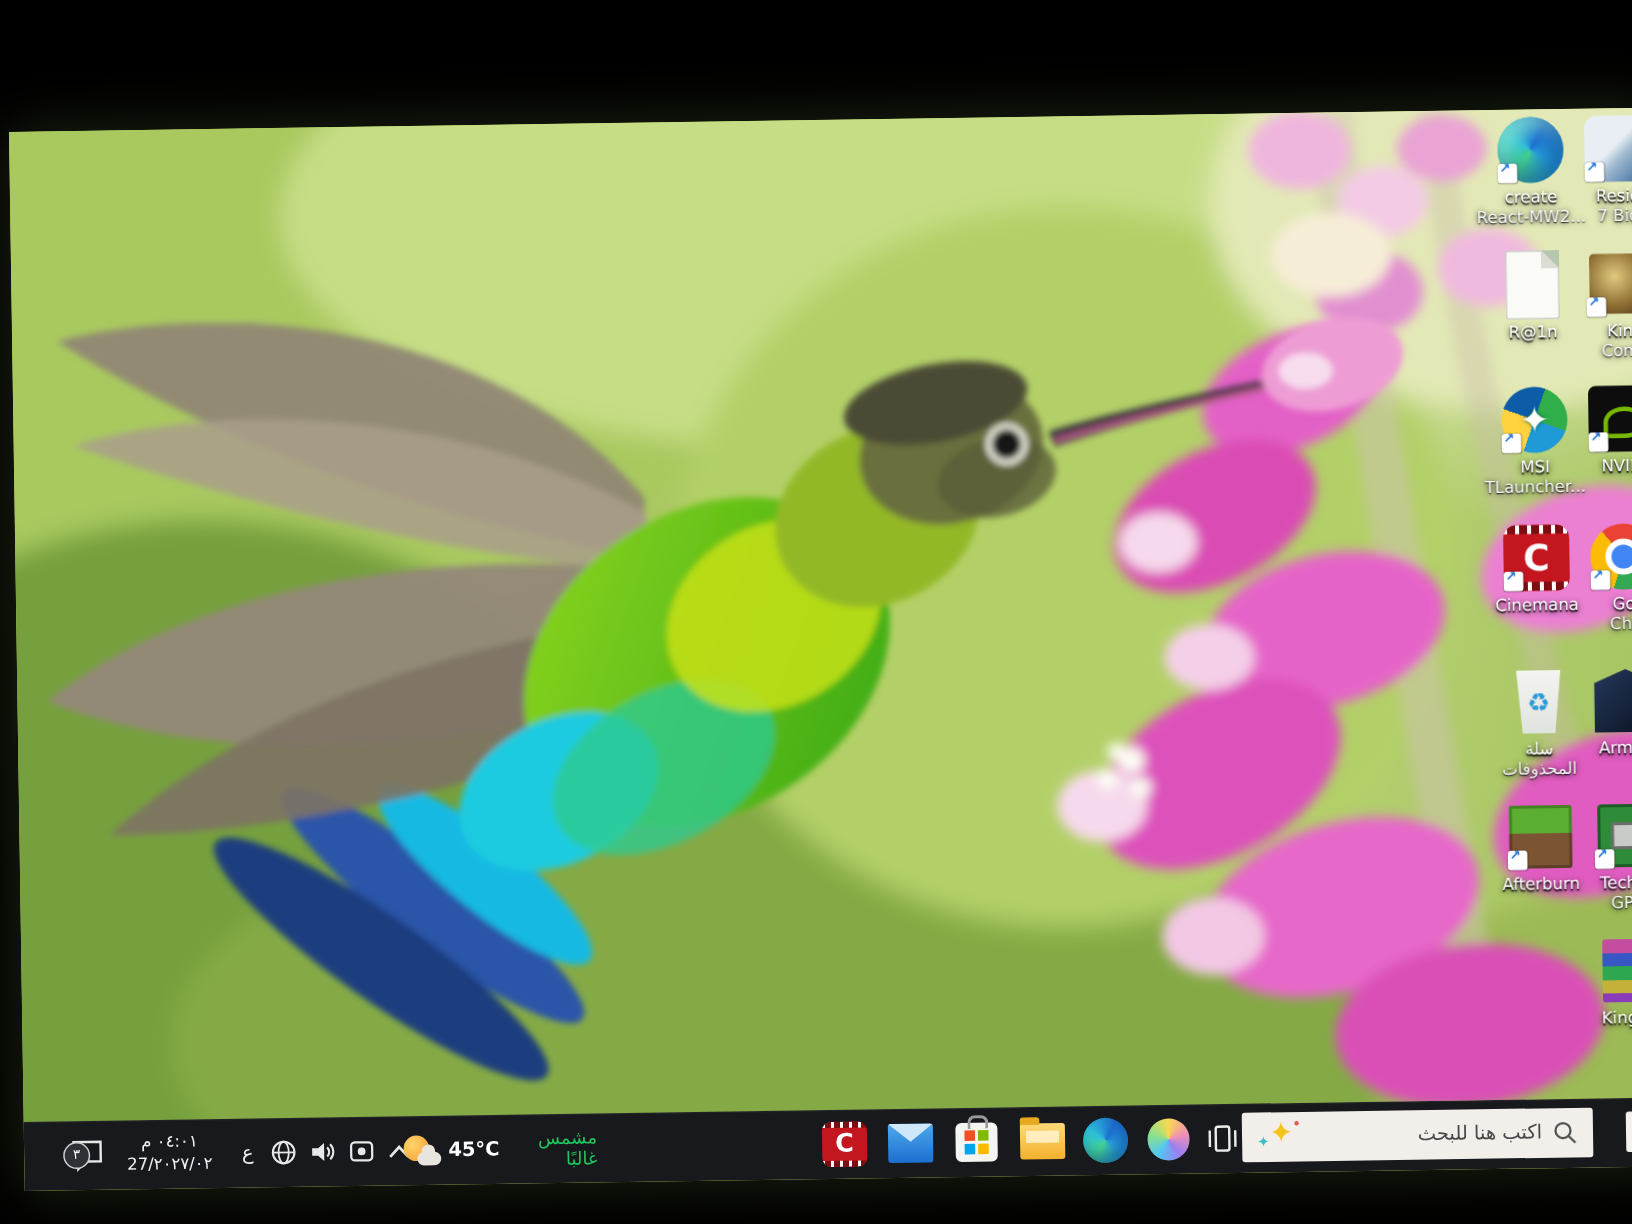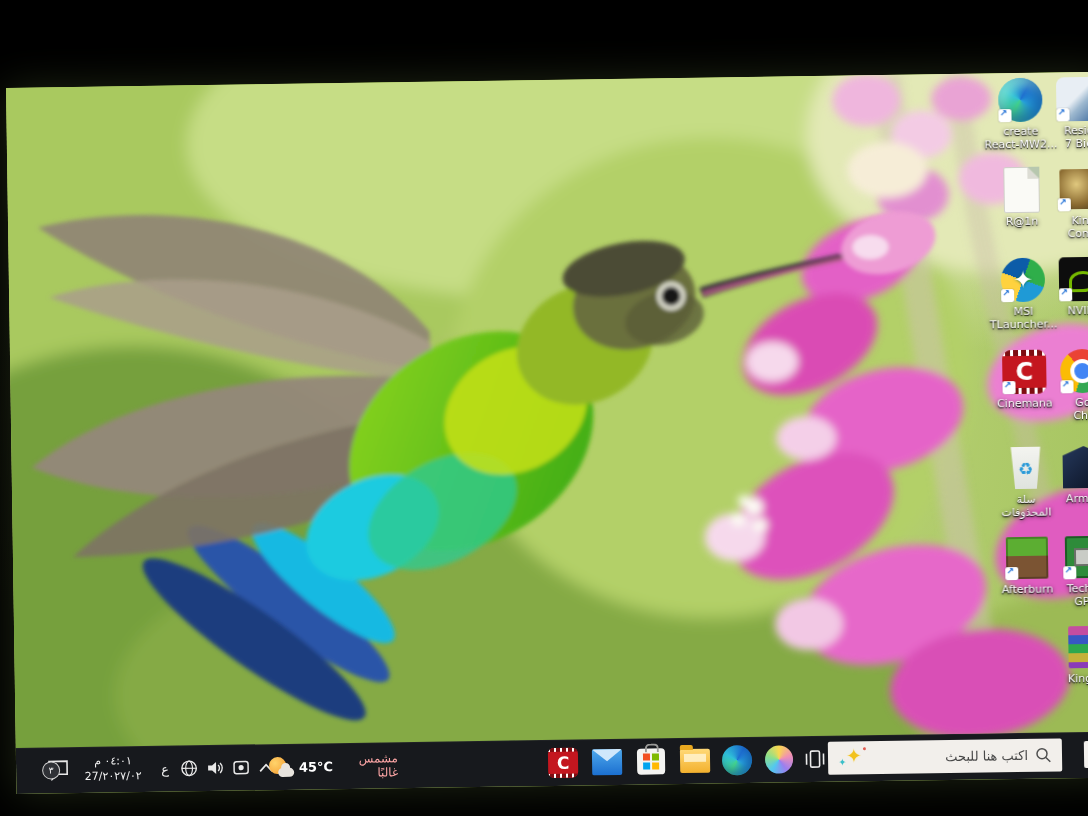--- a/index.html
+++ b/index.html
@@ -344,21 +344,21 @@
           <polyline points="1,8 7,1.5 13,8" fill="none" stroke="#e8e8e8" stroke-width="1.8"></polyline>
         </svg>
       </div>
 
       <div class="tb" style="left:252px;width:130px">
         <span class="wthicon">
           <span class="sun"></span>
             <span class="cloud"></span>
         </span>
         <span style="color:#fff;font-weight:bold;font-size:13px;margin-right:6px">45°C</span>
-        <span style="color:#fca5a5;font-size:12px" dir="rtl">مشمس غالبًا</span>
+        <span style="color:#22c55e;font-size:12px" dir="rtl">مشمس غالبًا</span>
       </div>
 
       <div class="tb appic" style="left:527px">
         <span class="a-cin">C</span>
       </div>
       <div class="tb appic" style="left:571px">
         <span class="a-mail"></span>
       </div>
       <div class="tb appic" style="left:615px">
         <span class="a-store">

